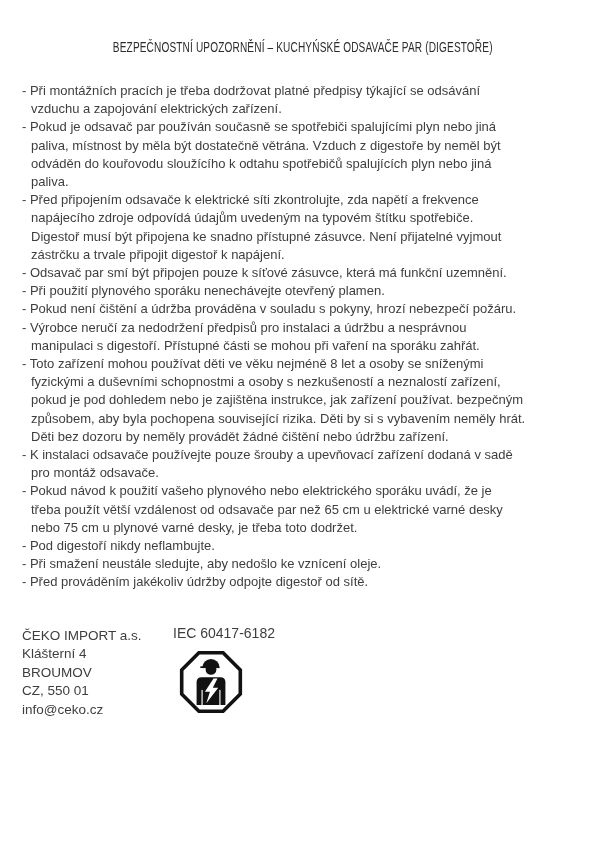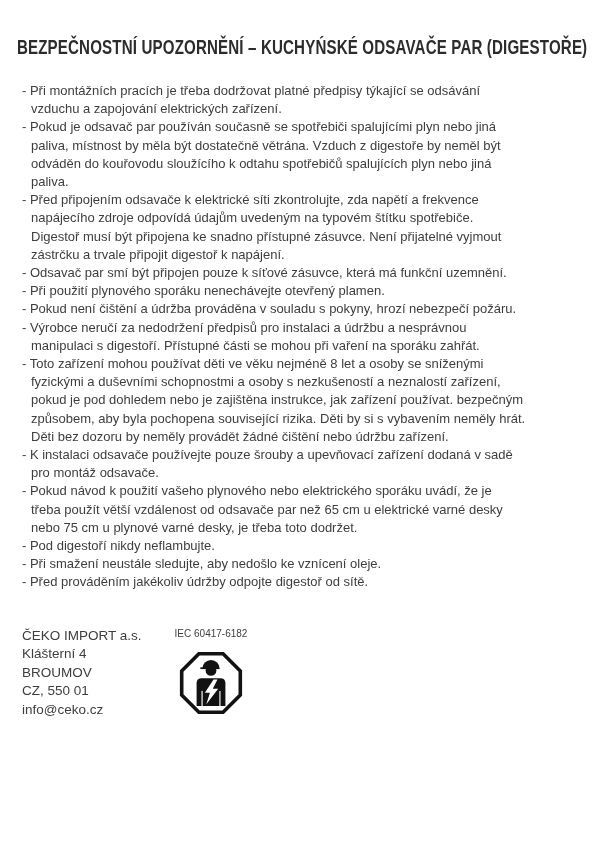--- a/index.html
+++ b/index.html
@@ -18,22 +18,22 @@
     width: 605px;
     height: 843px;
     background: #ffffff;
     box-sizing: border-box;
   }
   
   .doc-title {
     margin: 36px 0 0 0;
     display: flex;
     justify-content: center;
-    font-size: 21px;
-    font-weight: 700;
+    font-size: 14px;
+    font-weight: 400;
     color: #2c2c2c;
     line-height: 22px;
   }
   .doc-title .condensed {
     display: inline-block;
     white-space: nowrap;
     transform: scaleX(0.72);
     transform-origin: 50% 50%;
     letter-spacing: 0.2px;
   }
@@ -46,38 +46,38 @@
     font-size: 13px;
     line-height: 18.2px;
     color: #3e3e3e;
     white-space: pre-line;      
     text-indent: -9px;          
     padding-left: 9px;
   }
   
   .footer {
     display: flex;
-    align-items: flex-end;
+    align-items: center;
     margin-top: 35px;
     padding-left: 22px;
   }
   .address {
     width: 148px;
     font-size: 13.5px;
     line-height: 18.5px;
     color: #3e3e3e;
   }
   .addr-line { margin: 0; }
   .symbol-wrap {
     margin-left: 3px;
     width: 76px;
     text-align: center;
   }
   .symbol-label {
-    font-size: 10px;
+    font-size: 14px;
     line-height: 12px;
     color: #3e3e3e;
     margin-bottom: 7px;
     white-space: nowrap;
   }
   .symbol-svg {
     display: block;
     margin: 0 auto;
     width: 74px;
     height: 72px;

